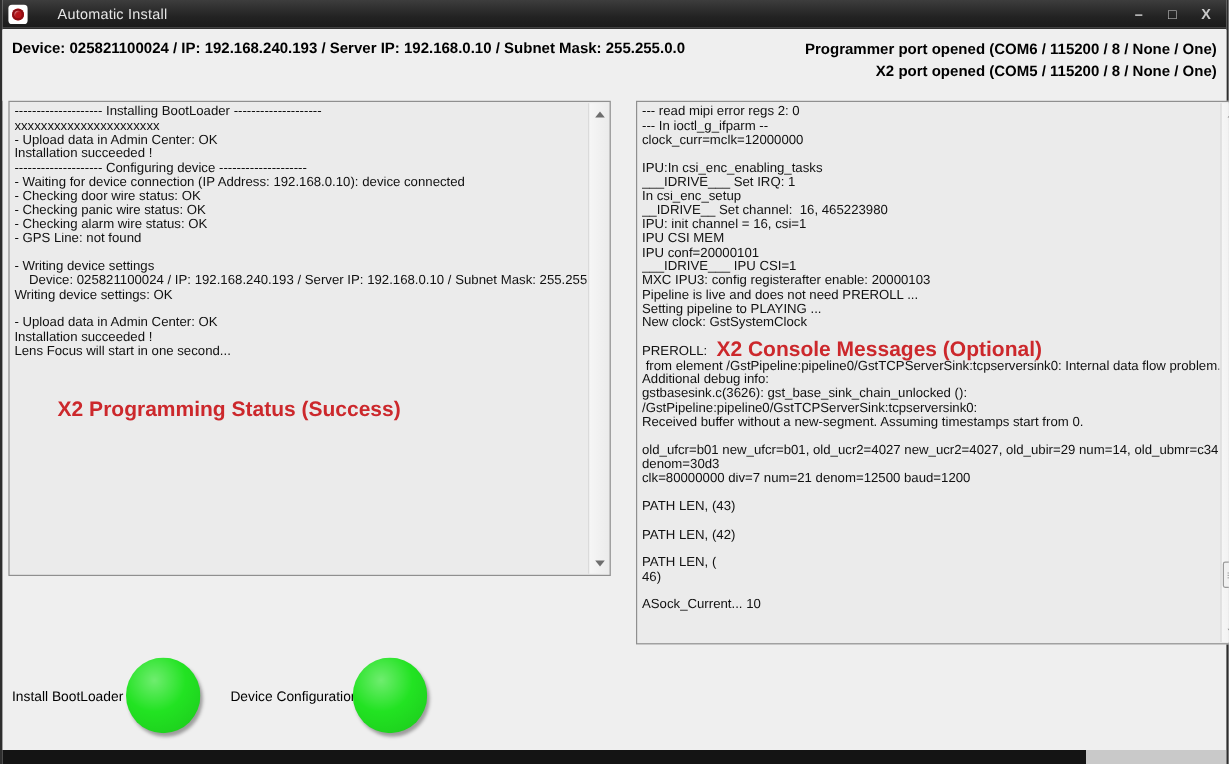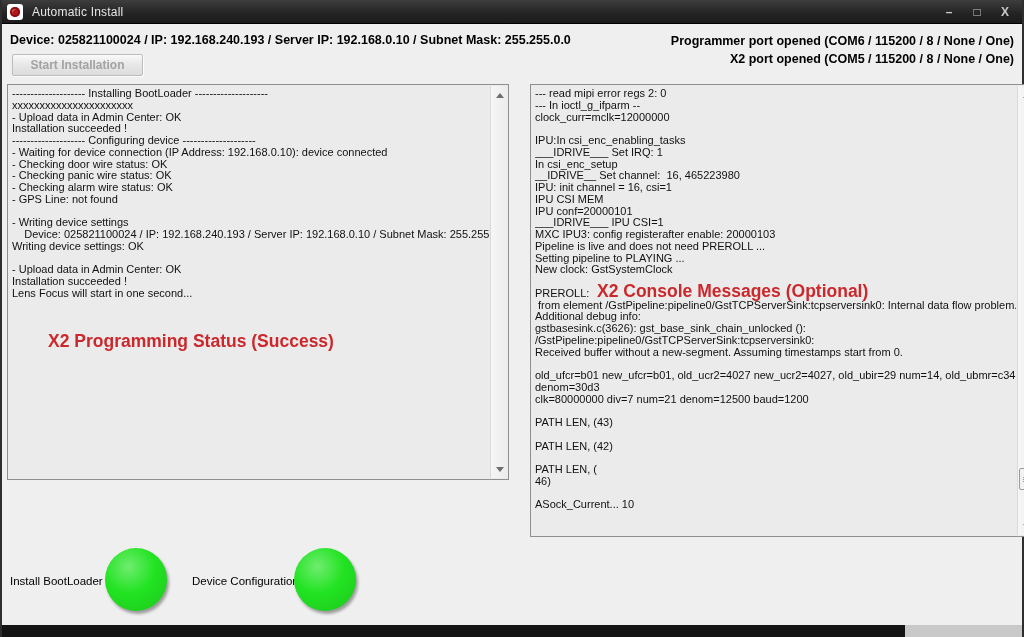--- a/index.html
+++ b/index.html
@@ -9,21 +9,21 @@
             border-left:2px solid #2e2e2e; border-right:2px solid #2e2e2e; }
 
   
   .titlebar { position:absolute; left:0; top:0; right:0; height:24px;
               background:linear-gradient(#3d3d3d,#232323 60%,#1b1b1b);
               border-bottom:1px solid #000; display:flex; align-items:center; }
   .app-icon { width:16px; height:16px; margin-left:5px; background:#fff;
               border-radius:3px; display:flex; align-items:center; justify-content:center; }
   .app-icon-dot { width:10px; height:10px; border-radius:50%; background:#b61419;
                   box-shadow:inset 0 0 0 2px #8f0d12, inset 2px 2px 1px rgba(255,255,255,.45); }
-  .title-text { color:#e6e6e6; font-size:12px; margin-left:9px; letter-spacing:.2px; }
+  .title-text { color:#e6e6e6; font-size:12px; margin-left:25px; letter-spacing:.2px; }
   .win-controls { margin-left:auto; margin-right:10px; display:flex; gap:14px; }
   .win-btn { color:#c9c9c9; font-size:12px; font-weight:bold; width:14px; text-align:center;
              cursor:default; line-height:14px; }
 
   
   .header { position:absolute; left:0; top:25px; right:0; height:59px; background:#efefef; }
   .device-info { position:absolute; left:8px; top:8px; font-size:12.5px; font-weight:bold; color:#000; }
   .port-status { position:absolute; right:8px; top:7px; text-align:right; }
   .port-line { font-size:12.5px; font-weight:bold; color:#000; line-height:18px; }
   .start-btn { position:absolute; left:10px; top:29px; width:131px; height:22px;
@@ -89,21 +89,20 @@
       <div class="win-btn">X</div>
     </div>
   </div>
 
   <div class="header">
     <div class="device-info">Device: 025821100024 / IP: 192.168.240.193 / Server IP: 192.168.0.10 / Subnet Mask: 255.255.0.0</div>
     <div class="port-status">
       <div class="port-line">Programmer port opened (COM6 / 115200 / 8 / None / One)</div>
       <div class="port-line">X2 port opened (COM5 / 115200 / 8 / None / One)</div>
     </div>
-    <div class="start-btn">Start Installation</div>
   </div>
 
   <div class="panel panel-left">
     <div class="log-content">
         <div class="log-line">-------------------- Installing BootLoader --------------------</div>
         <div class="log-line">xxxxxxxxxxxxxxxxxxxxxx</div>
         <div class="log-line">- Upload data in Admin Center: OK</div>
         <div class="log-line">Installation succeeded !</div>
         <div class="log-line">-------------------- Configuring device --------------------</div>
         <div class="log-line">- Waiting for device connection (IP Address: 192.168.0.10): device connected</div>

